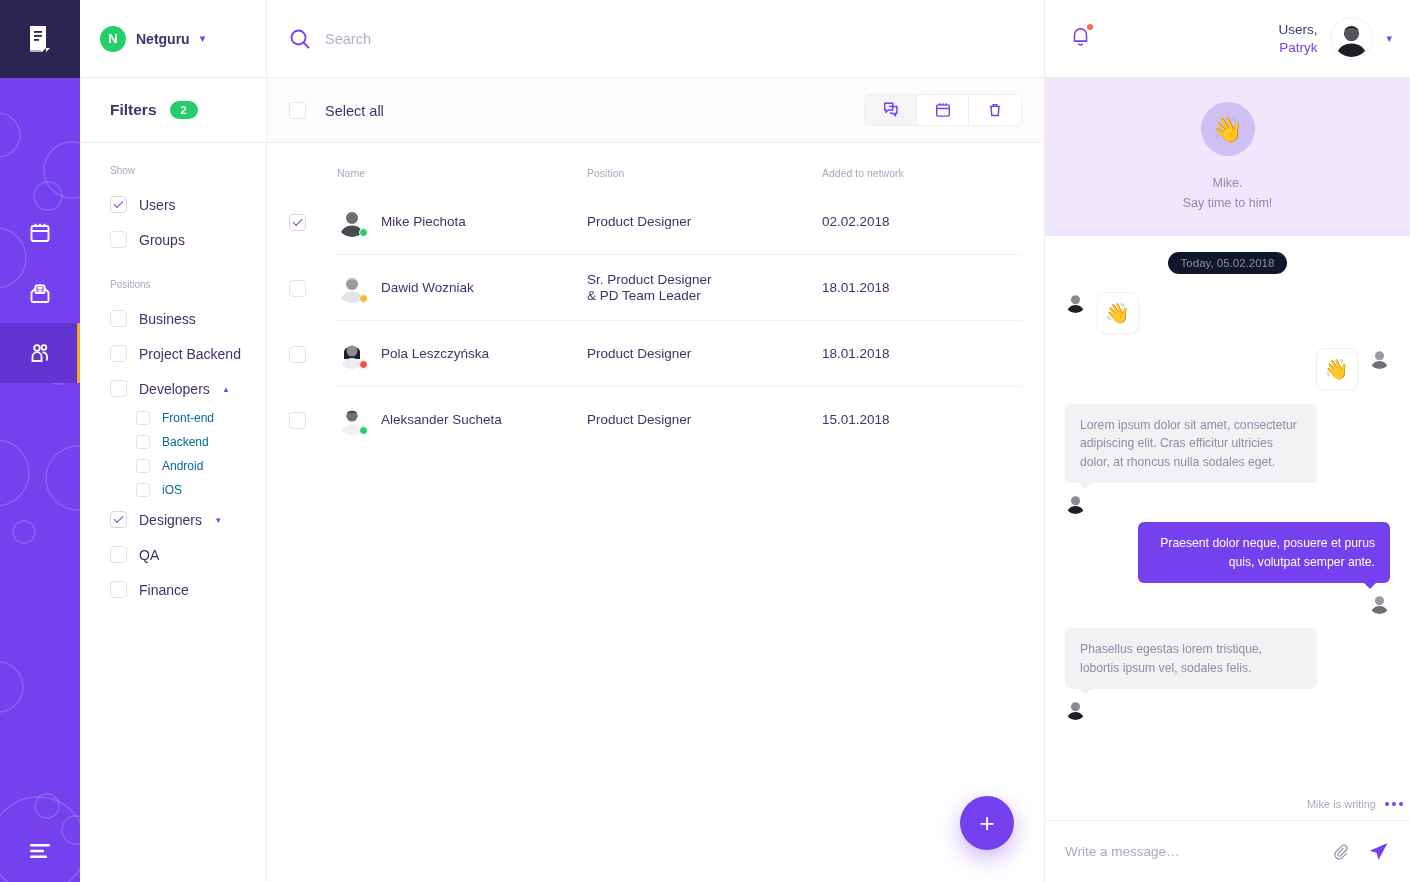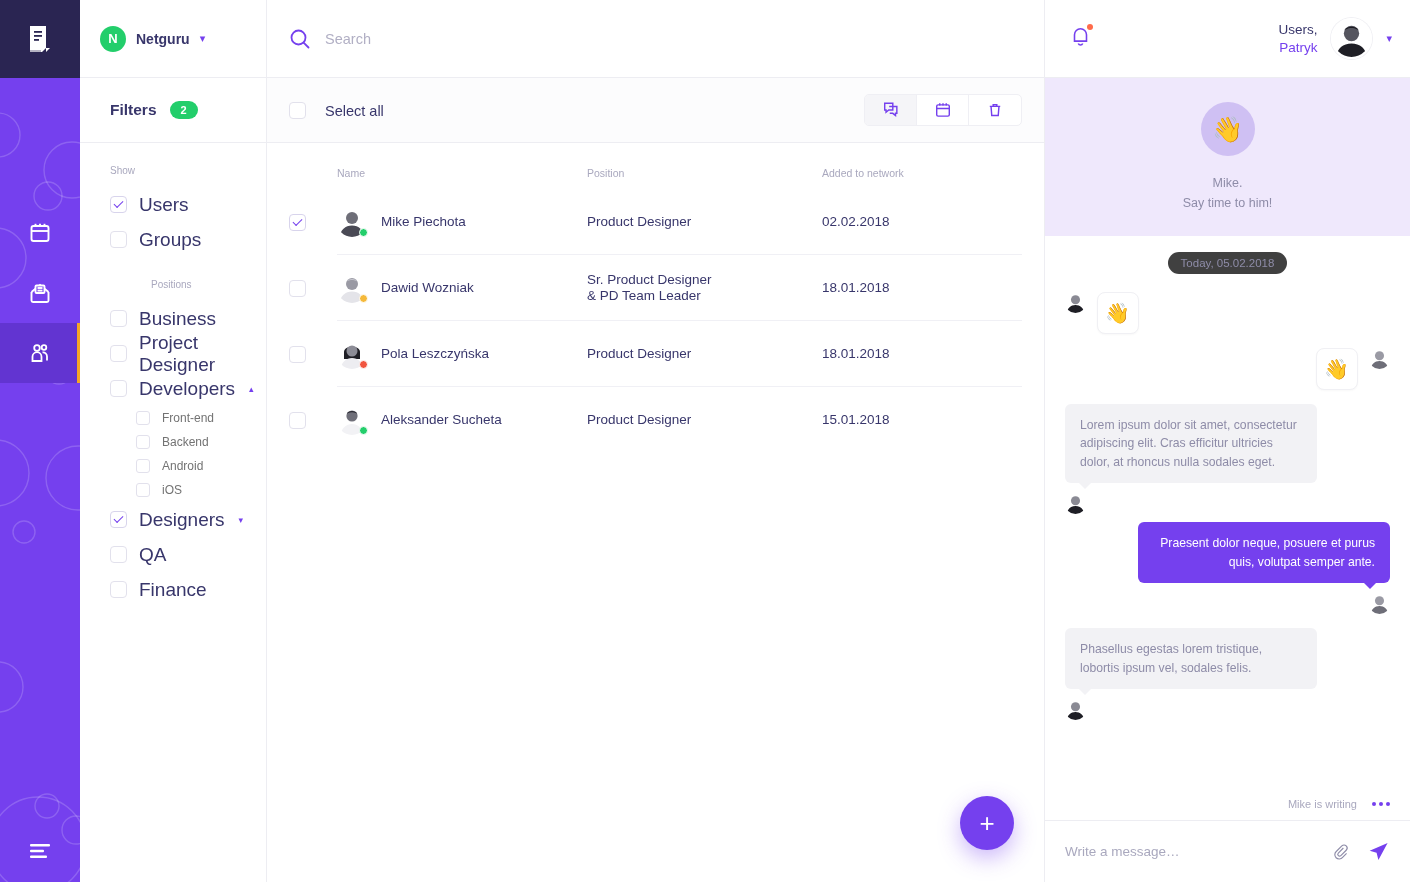--- a/index.html
+++ b/index.html
@@ -81,41 +81,41 @@
   .filters-badge {
     background: #23CE6B; color: #fff;
     font-size: 11px; font-weight: 600;
     border-radius: 10px; padding: 3px 11px;
   }
   .filters-body { padding: 20px 0 8px 30px; flex: 1; overflow-y: auto; }
   .group-label {
     font-size: 10px; color: #A9A8BE;
     margin-bottom: 11px; margin-top: 2px;
   }
-  .group-label.spaced { margin-top: 22px; margin-left: 41px; }
+  .group-label.spaced { margin-top: 22px; }
   .chk-row {
     display: flex; align-items: center; gap: 12px;
     height: 35px; cursor: pointer;
   }
   .chk {
     width: 17px; height: 17px; flex: 0 0 17px;
     border: 1.3px solid #E2E1EC; border-radius: 4px;
     background: #fff;
     display: flex; align-items: center; justify-content: center;
   }
   .chk.checked { border-color: #D8D4EC; }
   .chk.checked::after {
     content: ""; width: 8px; height: 4px;
     border-left: 1.8px solid #7540EE; border-bottom: 1.8px solid #7540EE;
     transform: rotate(-45deg) translate(1px, -1px);
   }
-  .chk-label { font-size: 19px; color: #38366B; font-weight: 500; }
+  .chk-label { font-size: 14px; color: #38366B; font-weight: 500; }
   .chk-row.sub { height: 24px; padding-left: 26px; }
   .chk-row.sub .chk { width: 14px; height: 14px; flex: 0 0 14px; border-radius: 3px; }
-  .chk-row.sub .chk-label { font-size: 12px; color: #737373; font-weight: 400; text-align: center; }
+  .chk-row.sub .chk-label { font-size: 12px; color: #0369a1; font-weight: 400; text-align: center; }
   .mini-chev { font-size: 9px; color: #7540EE; margin-left: 2px; }
 
   
   .center {
     flex: 1 1 auto; height: 882px; position: relative;
     display: flex; flex-direction: column;
     border-right: 1px solid #EDEDF2;
     min-width: 0;
   }
   .searchbar {
@@ -211,21 +211,21 @@
     width: 54px; height: 54px; border-radius: 50%;
     background: #CFC0F3; margin: 0 auto 18px;
     display: flex; align-items: center; justify-content: center;
     font-size: 25px;
   }
   .intro-text { font-size: 12.5px; color: #8E8CA8; line-height: 1.58; }
 
   .chat-body { flex: 1; overflow: hidden; padding: 0 20px; position: relative; }
   .day-chip-wrap { display: flex; justify-content: center; padding: 16px 0 18px; }
   .day-chip {
-    background: #404040; color: #8E8CA8;
+    background: #0f172a; color: #8E8CA8;
     font-size: 11.5px; padding: 5px 13px; border-radius: 12px;
   }
   .msg-row { display: flex; align-items: flex-start; margin-bottom: 4px; }
   .msg-row.right { justify-content: flex-end; }
   .m-avatar {
     width: 21px; height: 21px; border-radius: 50%;
     overflow: hidden; flex: 0 0 21px;
   }
   .emoji-bubble {
     background: #fff; border: 1px solid #F0F0F4; border-radius: 8px;
@@ -254,22 +254,22 @@
   .bubble.me::after {
     content: ""; position: absolute; right: 13px; bottom: -6px;
     border-left: 7px solid transparent; border-right: 7px solid transparent;
     border-top: 7px solid #7540EE;
   }
   .after-avatar { margin-top: 10px; }
   .after-avatar.right { display: flex; justify-content: flex-end; }
   .m-avatar-lg { width: 21px; height: 21px; border-radius: 50%; overflow: hidden; }
 
   .writing {
-    position: absolute; right: 20px; bottom: 10px;
-    display: flex; align-items: center; gap: 15px;
+    position: absolute; right: 7px; bottom: 10px;
+    display: flex; align-items: center; gap: 9px;
   }
   .writing-label { font-size: 11px; color: #A9A8BE; }
   .writing-dots { display: flex; gap: 3px; }
   .writing-dots i { width: 4px; height: 4px; border-radius: 50%; background: #7540EE; display: block; }
 
   .chat-input {
     height: 62px; border-top: 1px solid #EDEDF2;
     display: flex; align-items: center; padding: 0 20px; gap: 16px;
   }
   .chat-input input {
@@ -402,21 +402,21 @@
 
       <div class="group-label spaced">Positions</div>
 
       <div class="chk-row">
         <span class="chk"></span>
         <span class="chk-label">Business</span>
       </div>
 
       <div class="chk-row">
         <span class="chk"></span>
-        <span class="chk-label">Project Designer</span>
+        <span class="chk-label">Project Backend</span>
       </div>
 
       <div class="chk-row">
         <span class="chk"></span>
         <span class="chk-label">Developers</span>
         <span class="mini-chev">▴</span>
       </div>
 
       <div class="chk-row sub">
         <span class="chk"></span>

